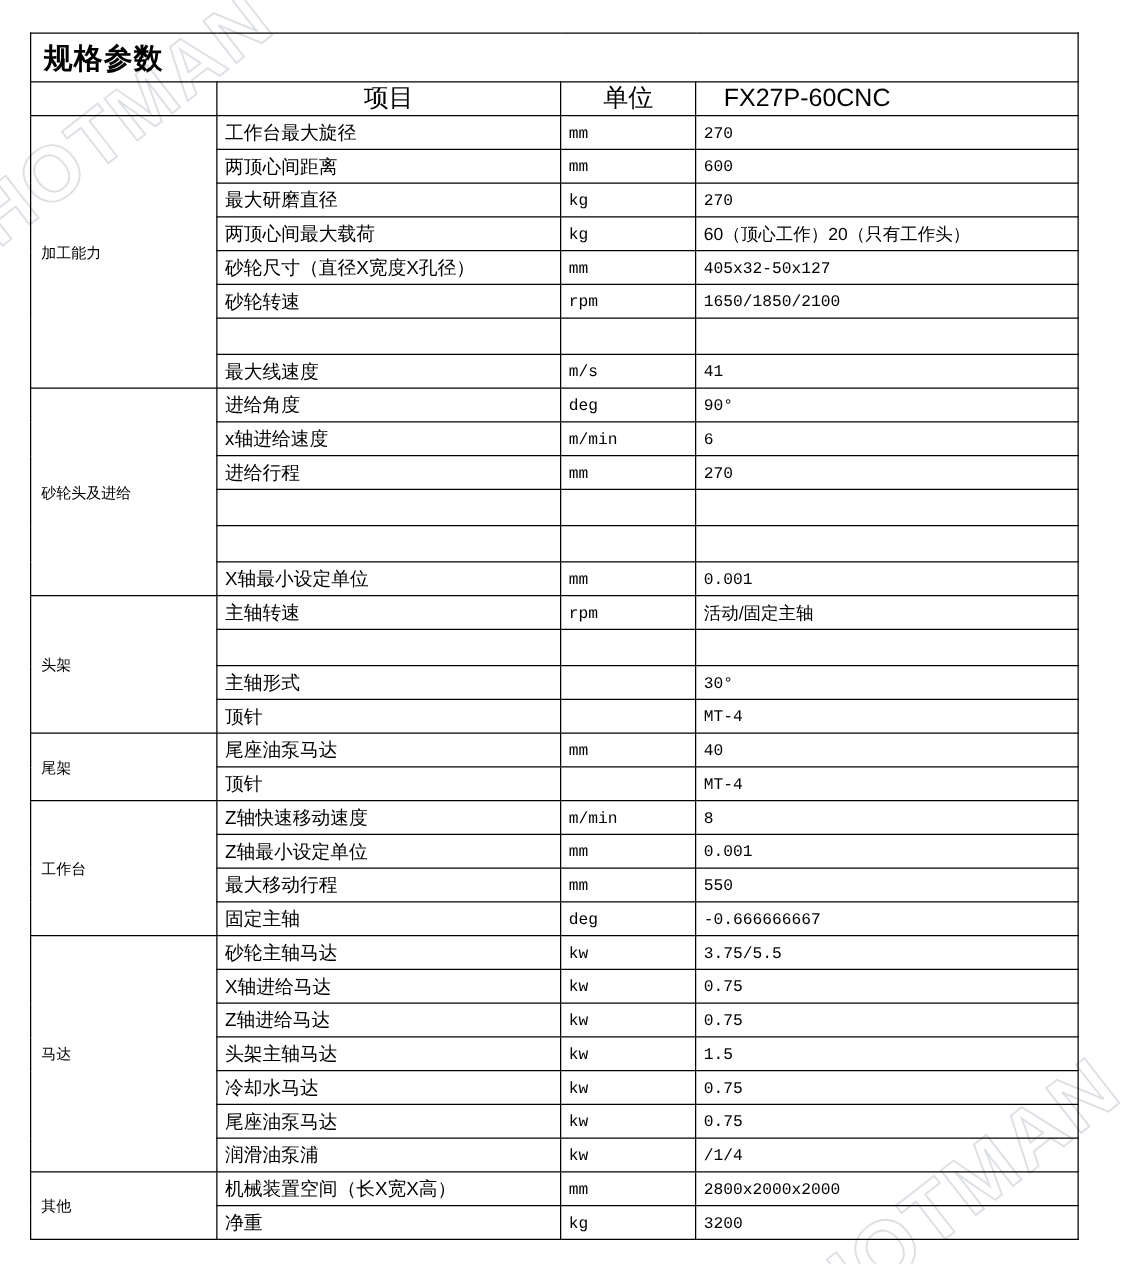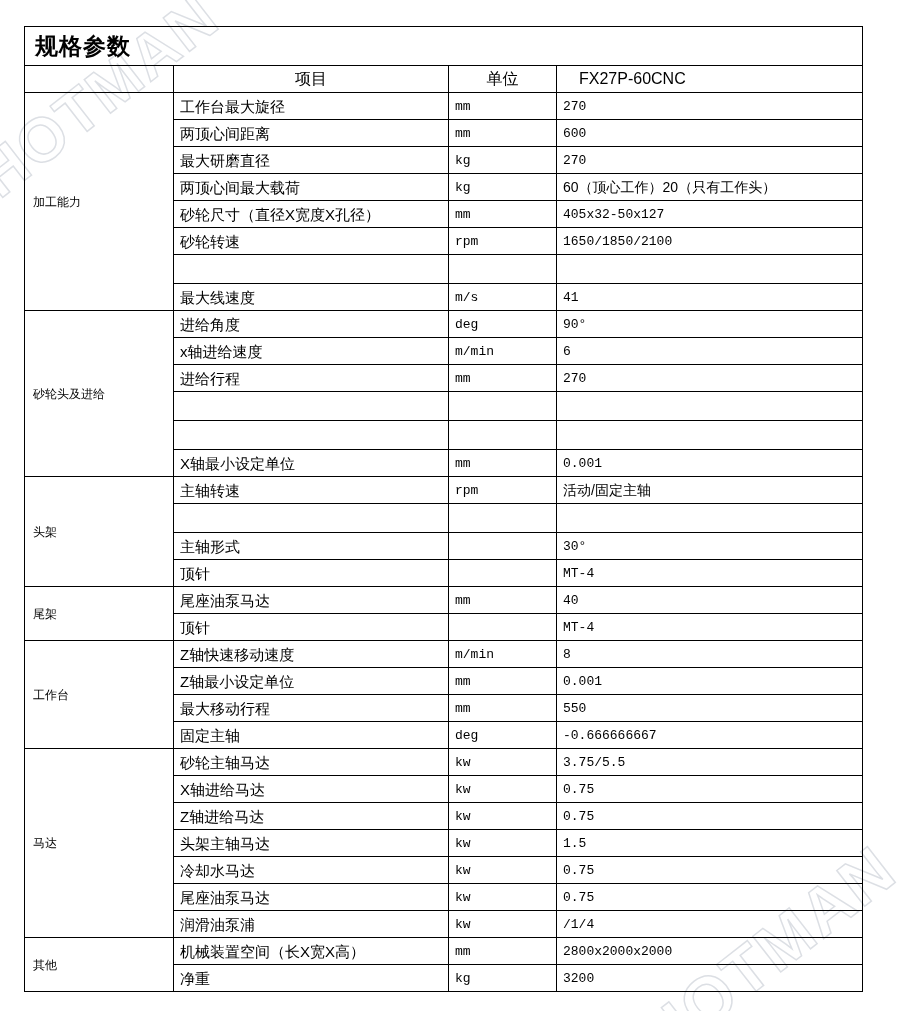--- a/index.html
+++ b/index.html
@@ -90,21 +90,21 @@
   col.c-value { width: 306px; }
 
   td.group-cell {
     font-size: 12px;
     padding-left: 8px;
     vertical-align: middle;
     text-align: left;
   }
   td.head-cell {
     text-align: center;
-    font-size: 16px;
+    font-size: 20px;
   }
   td.head-cell.left-al {
     text-align: left;
     padding-left: 22px;
   }
   td.item-cell {
     font-size: 15px;
     padding-left: 6px;
     white-space: nowrap;
   }

